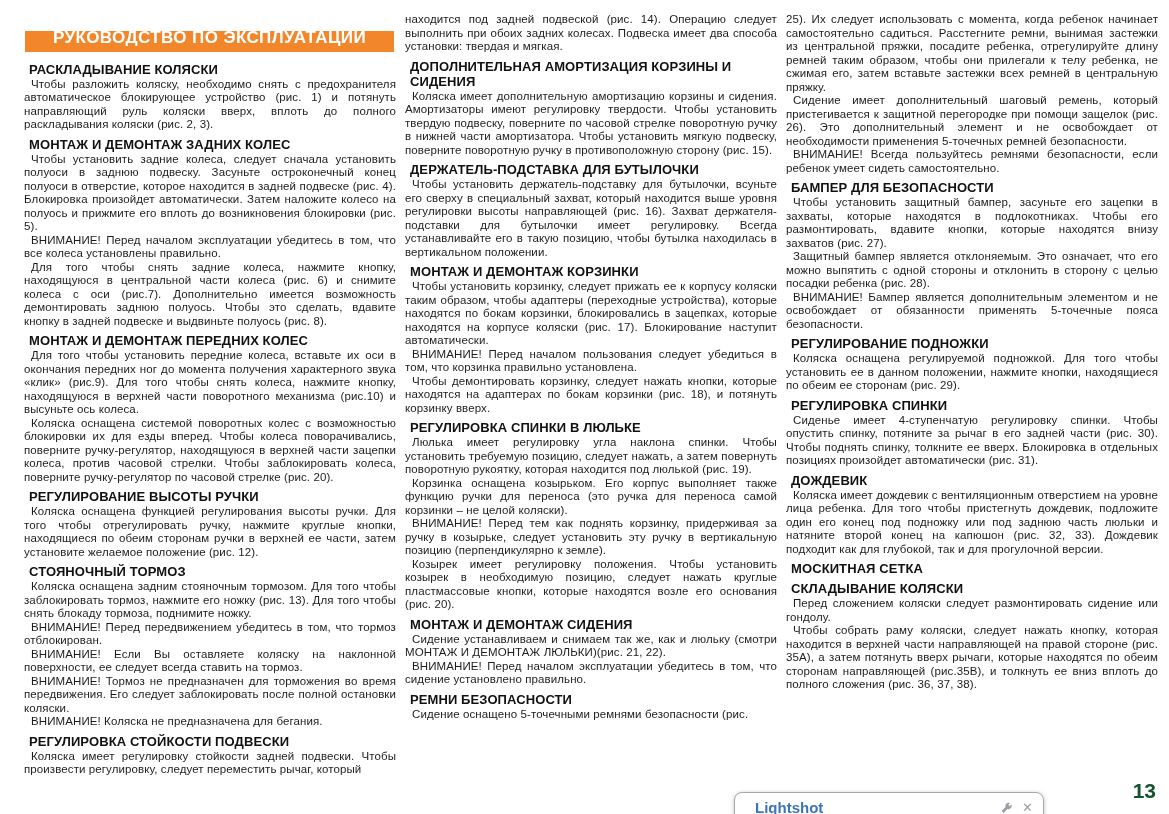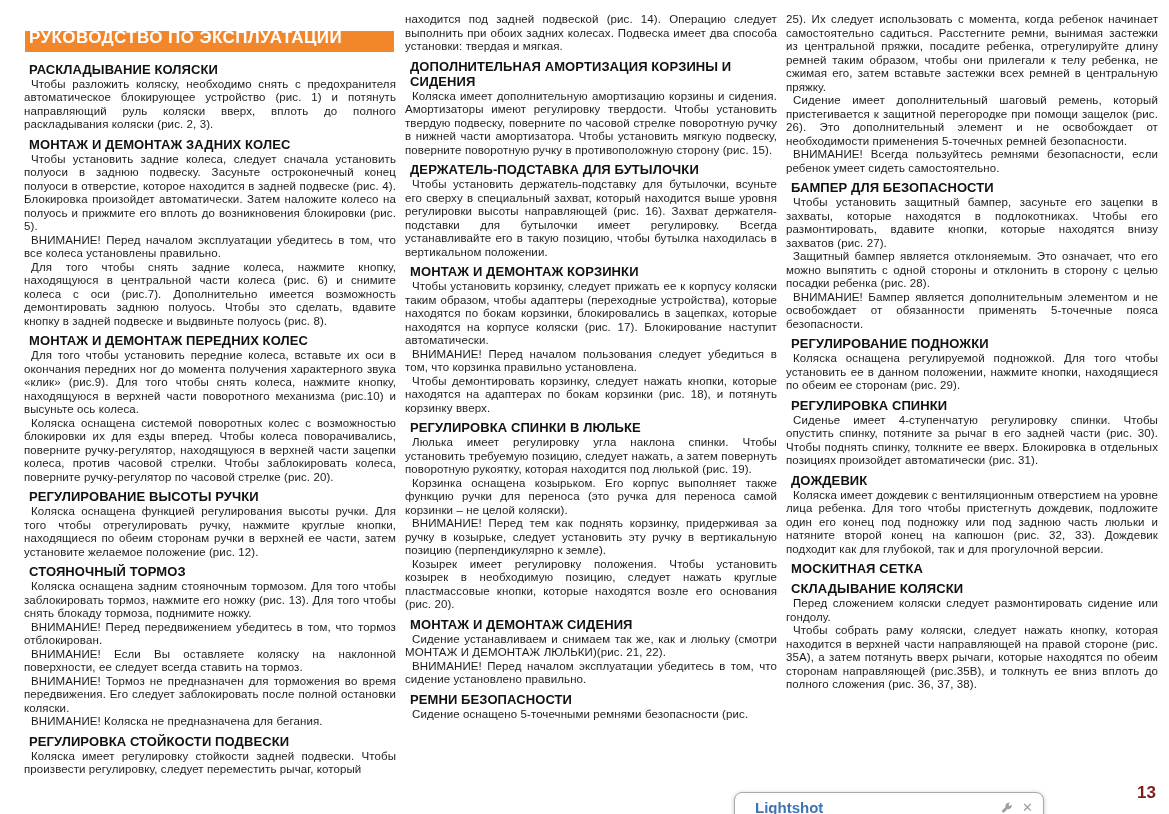--- a/index.html
+++ b/index.html
@@ -23,44 +23,44 @@
     font-size: 11.5px;
     line-height: 13.5px;
     letter-spacing: 0.1px;
   }
   .col.pad-top { padding-top: 5px; }
   .banner {
     background: var(--accent);
     color: #ffffff;
     font-weight: bold;
     font-size: 17px;
-    text-align: left;
+    text-align: center;
     padding: 0 4px 7px 4px;
     margin: 23px 2px 10px 1px;
     letter-spacing: 0.4px;
   }
   .col h3 {
     font-size: 13px;
     line-height: 15px;
     font-weight: bold;
     color: #111111;
     margin: 5px 0 1px 0;
     padding-left: 5px;
     text-align: left;
     letter-spacing: 0.1px;
   }
   .col p { margin: 0; text-indent: 7px; }
   .col p.cont { text-indent: 0; }
   .page-number {
     position: absolute;
     right: 13px;
     bottom: 11px;
-    font-size: 17px;
+    font-size: 21px;
     font-weight: bold;
-    color: #7f1d1d;
+    color: #14532d;
   }
   .popup {
     position: absolute;
     left: 734px;
     top: 792px;
     width: 310px;
     height: 40px;
     background: #ffffff;
     border: 1px solid #a9a9a9;
     border-radius: 8px;

